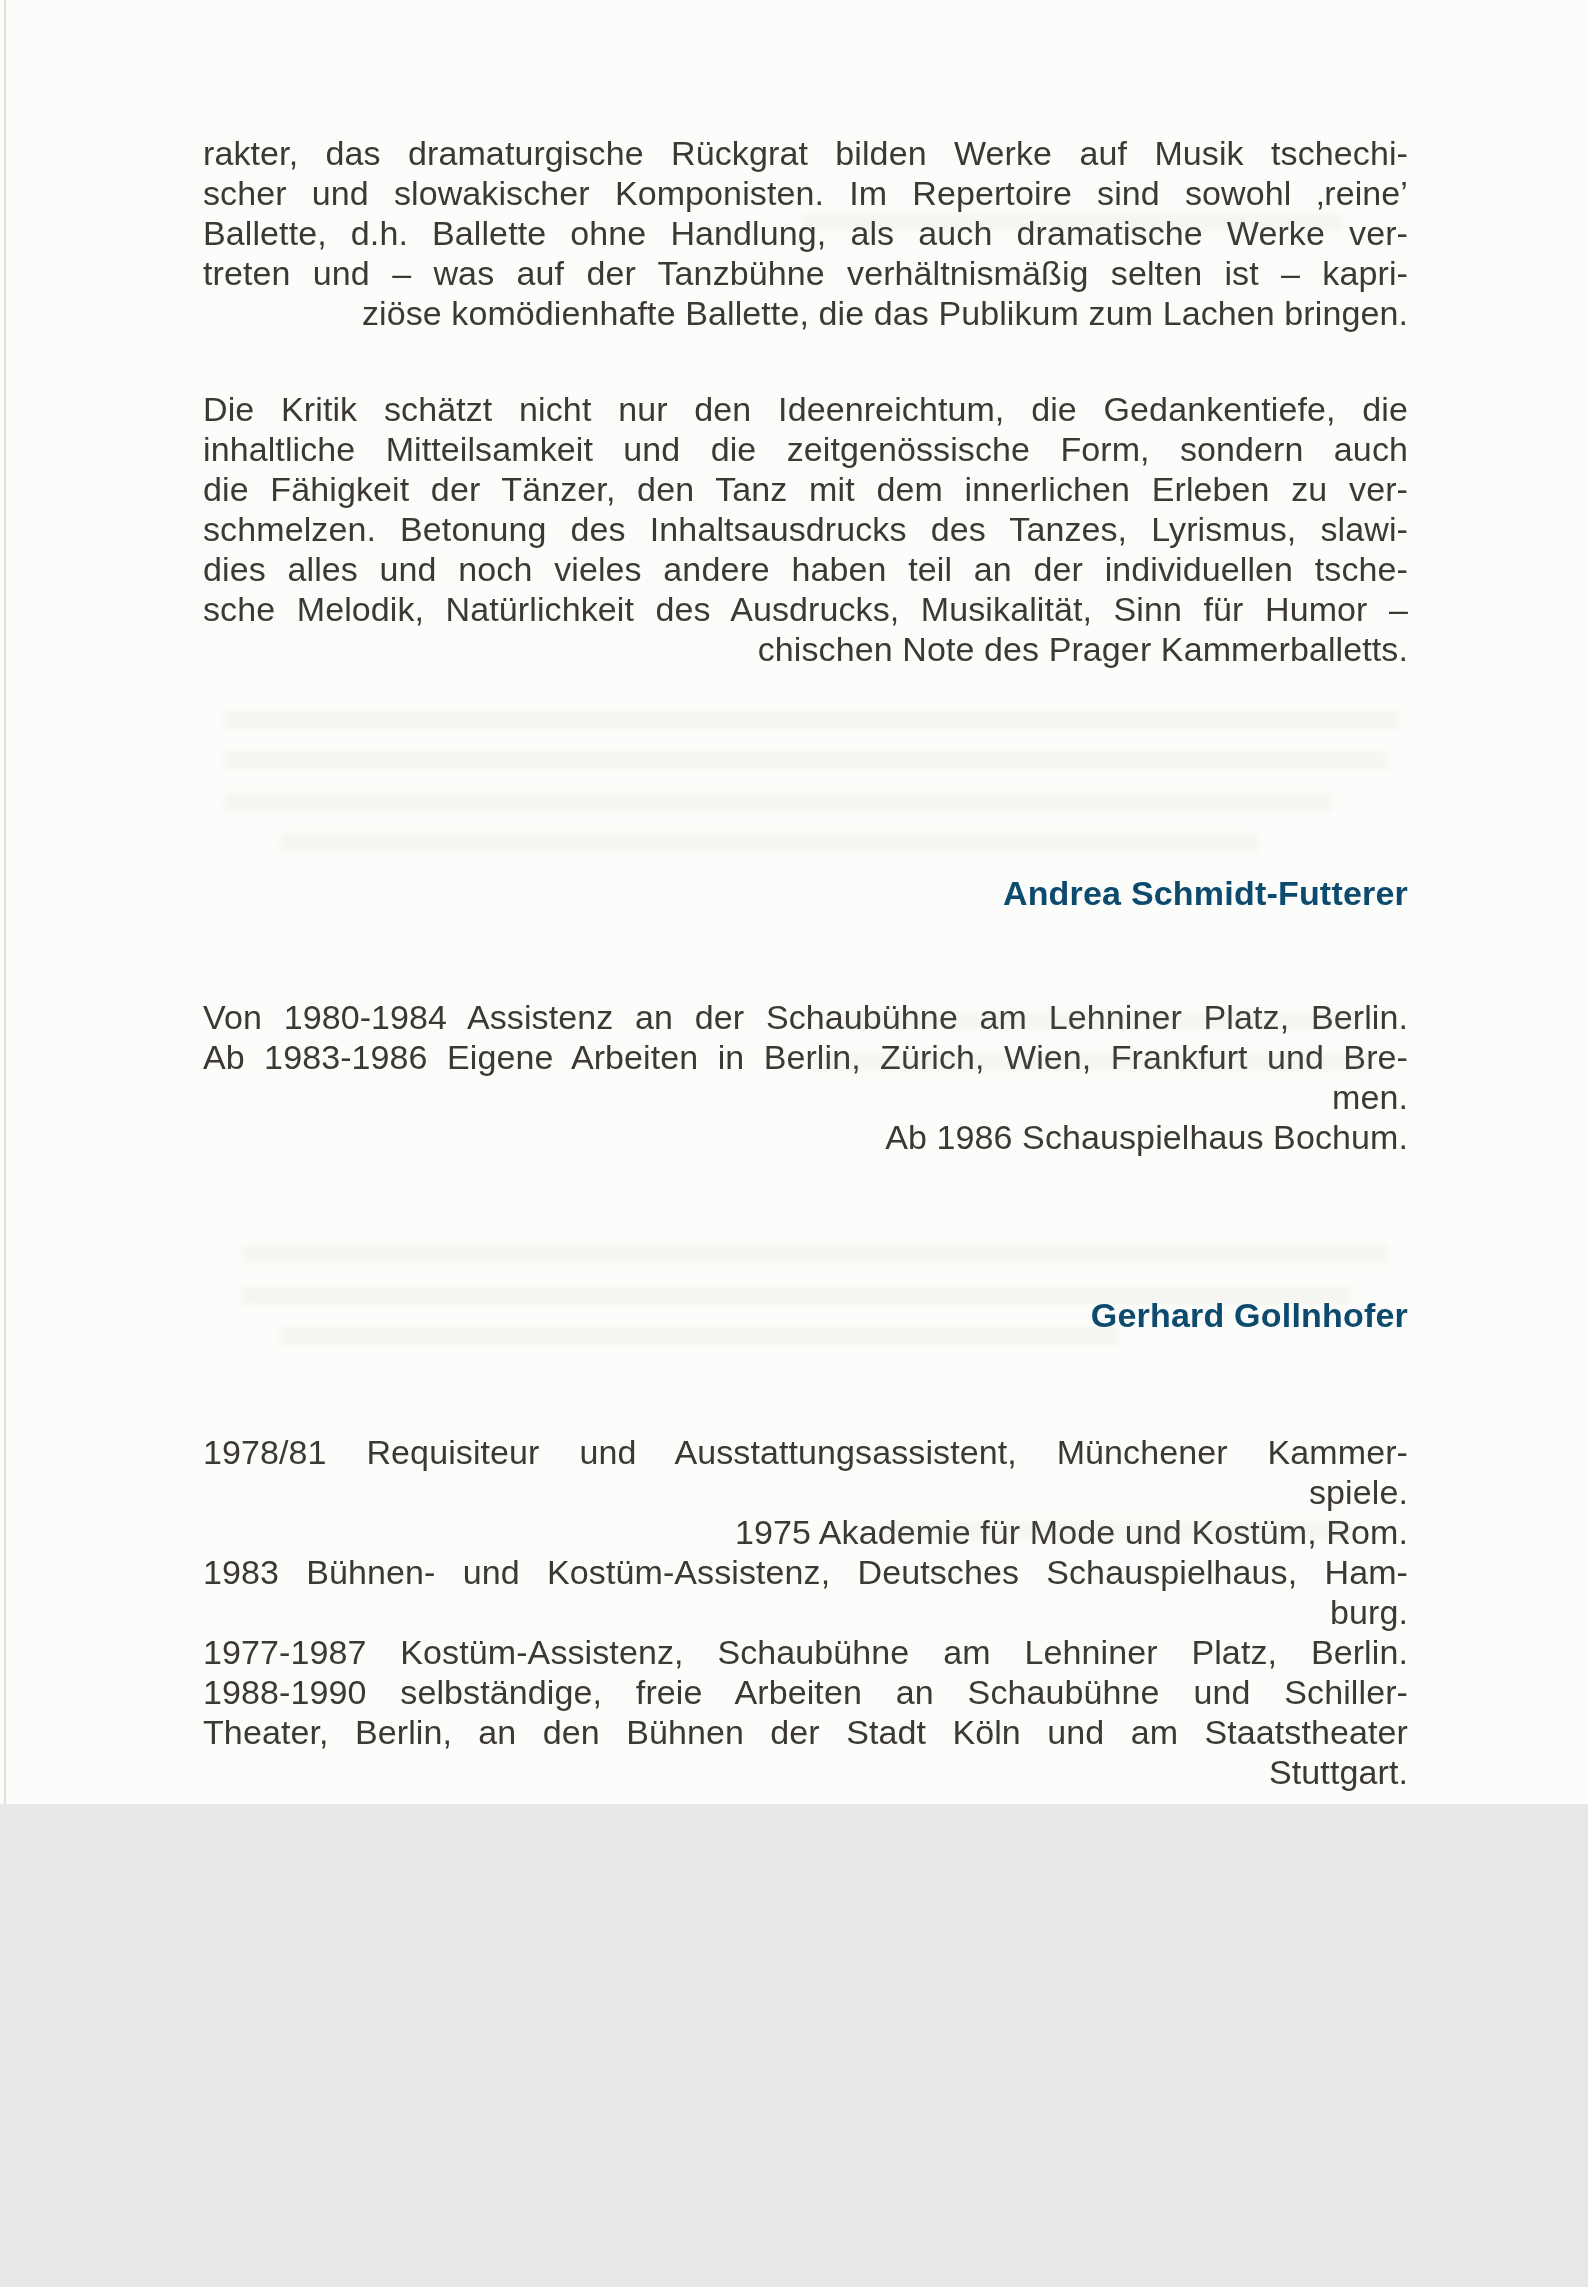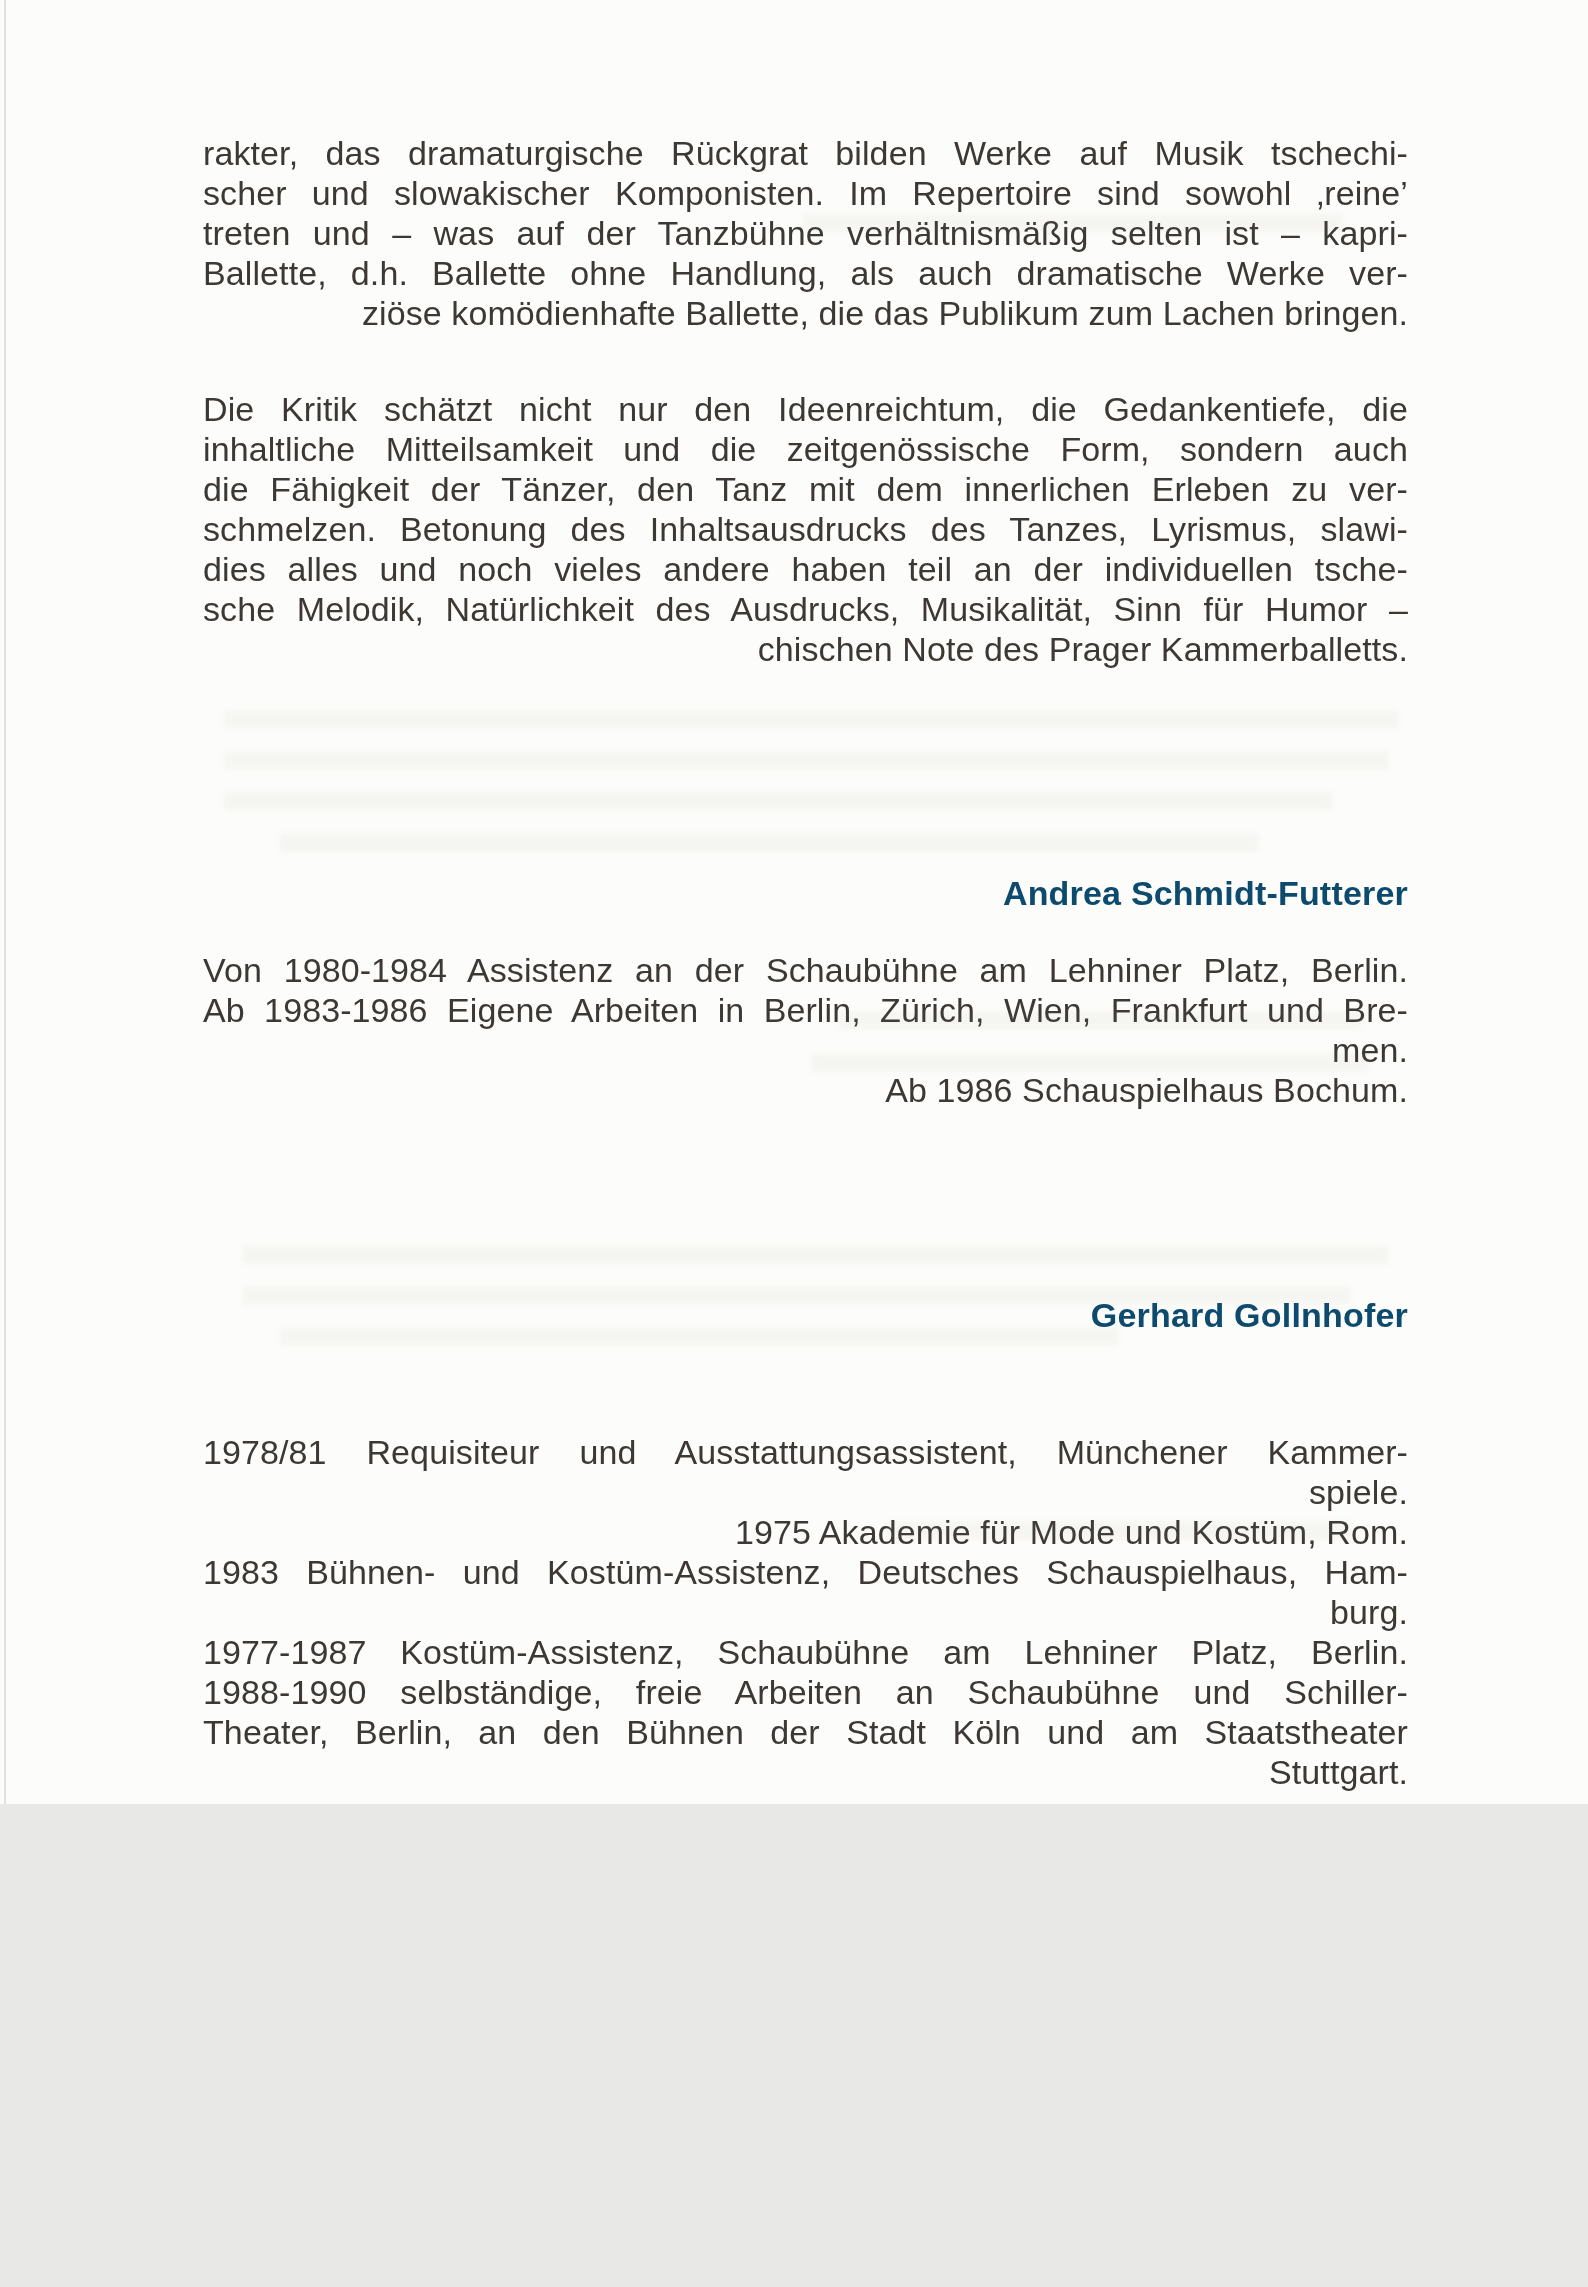--- a/index.html
+++ b/index.html
@@ -39,21 +39,21 @@
     text-align-last: justify;
   }
   .heading {
     font-weight: bold;
     color: #0c4a6e;
     letter-spacing: 0.2px;
   }
   #para1 { top: 133px; }
   #para2 { top: 389px; }
   #bio1-heading { top: 873px; }
-  #bio1-lines { top: 950px; }
+  #bio1-lines { top: 997px; }
   #bio2-heading { top: 1295px; }
   #bio2-lines { top: 1432px; }
   
   .bleed {
     position: absolute;
     height: 18.6px;
     background: #8a8578;
     opacity: 0.05;
     filter: blur(2.8px);
     border-radius: 3.7px;
@@ -62,22 +62,22 @@
 </head>
 <body>
 
 <div class="page">
 
   <div class="edge-line"></div>
 
   <div class="textblock" id="para1">
     <div class="line just">rakter, das dramaturgische Rückgrat bilden Werke auf Musik tschechi-</div>
     <div class="line just">scher und slowakischer Komponisten. Im Repertoire sind sowohl ‚reine’</div>
+    <div class="line just">Ballette, d.h. Ballette ohne Handlung, als auch dramatische Werke ver-</div>
     <div class="line just">treten und – was auf der Tanzbühne verhältnismäßig selten ist – kapri-</div>
-    <div class="line just">Ballette, d.h. Ballette ohne Handlung, als auch dramatische Werke ver-</div>
     <div class="line">ziöse komödienhafte Ballette, die das Publikum zum Lachen bringen.</div>
   </div>
 
   <div class="textblock" id="para2">
     <div class="line just">Die Kritik schätzt nicht nur den Ideenreichtum, die Gedankentiefe, die</div>
     <div class="line just">inhaltliche Mitteilsamkeit und die zeitgenössische Form, sondern auch</div>
     <div class="line just">die Fähigkeit der Tänzer, den Tanz mit dem innerlichen Erleben zu ver-</div>
     <div class="line just">schmelzen. Betonung des Inhaltsausdrucks des Tanzes, Lyrismus, slawi-</div>
     <div class="line just">dies alles und noch vieles andere haben teil an der individuellen tsche-</div>
     <div class="line just">sche Melodik, Natürlichkeit des Ausdrucks, Musikalität, Sinn für Humor –</div>

